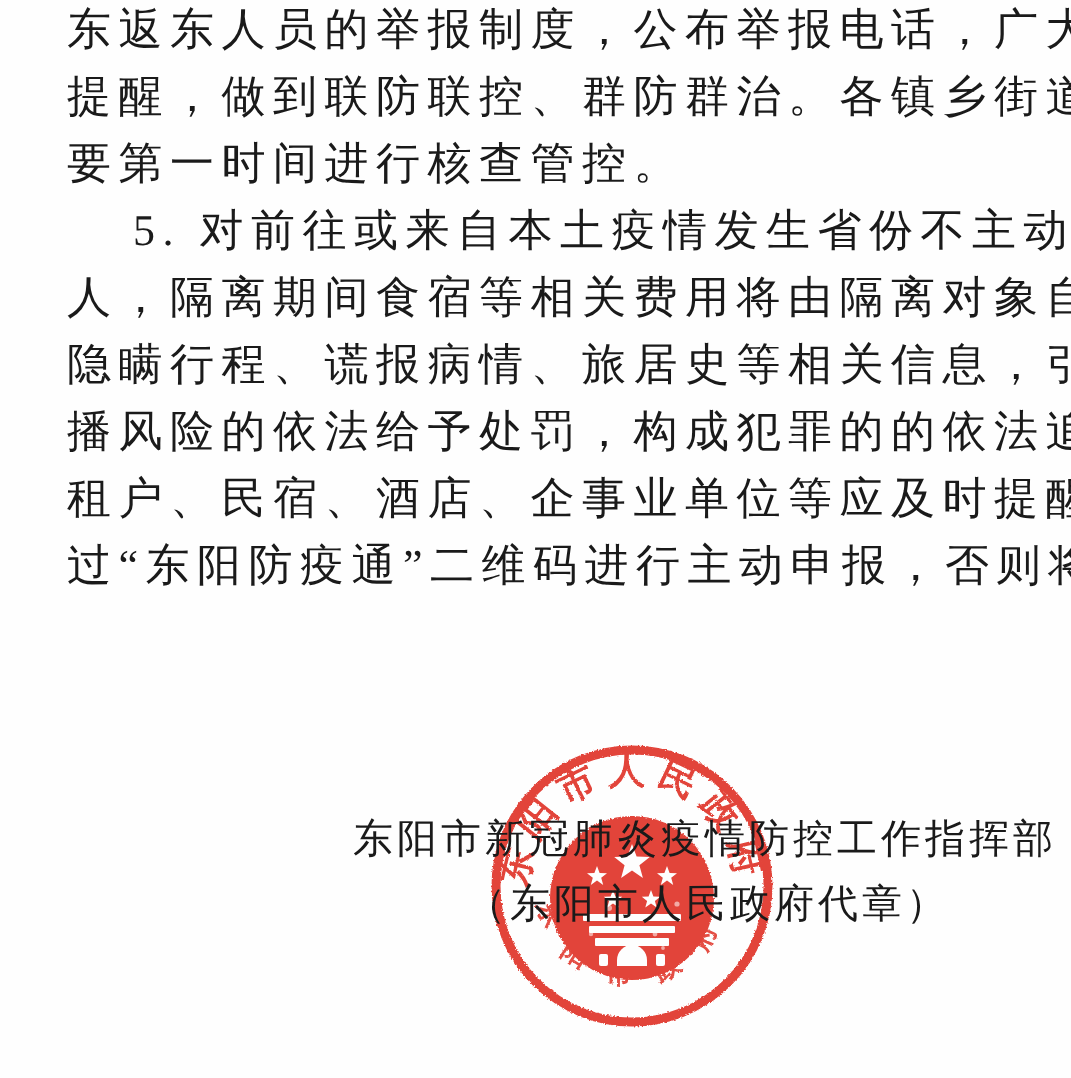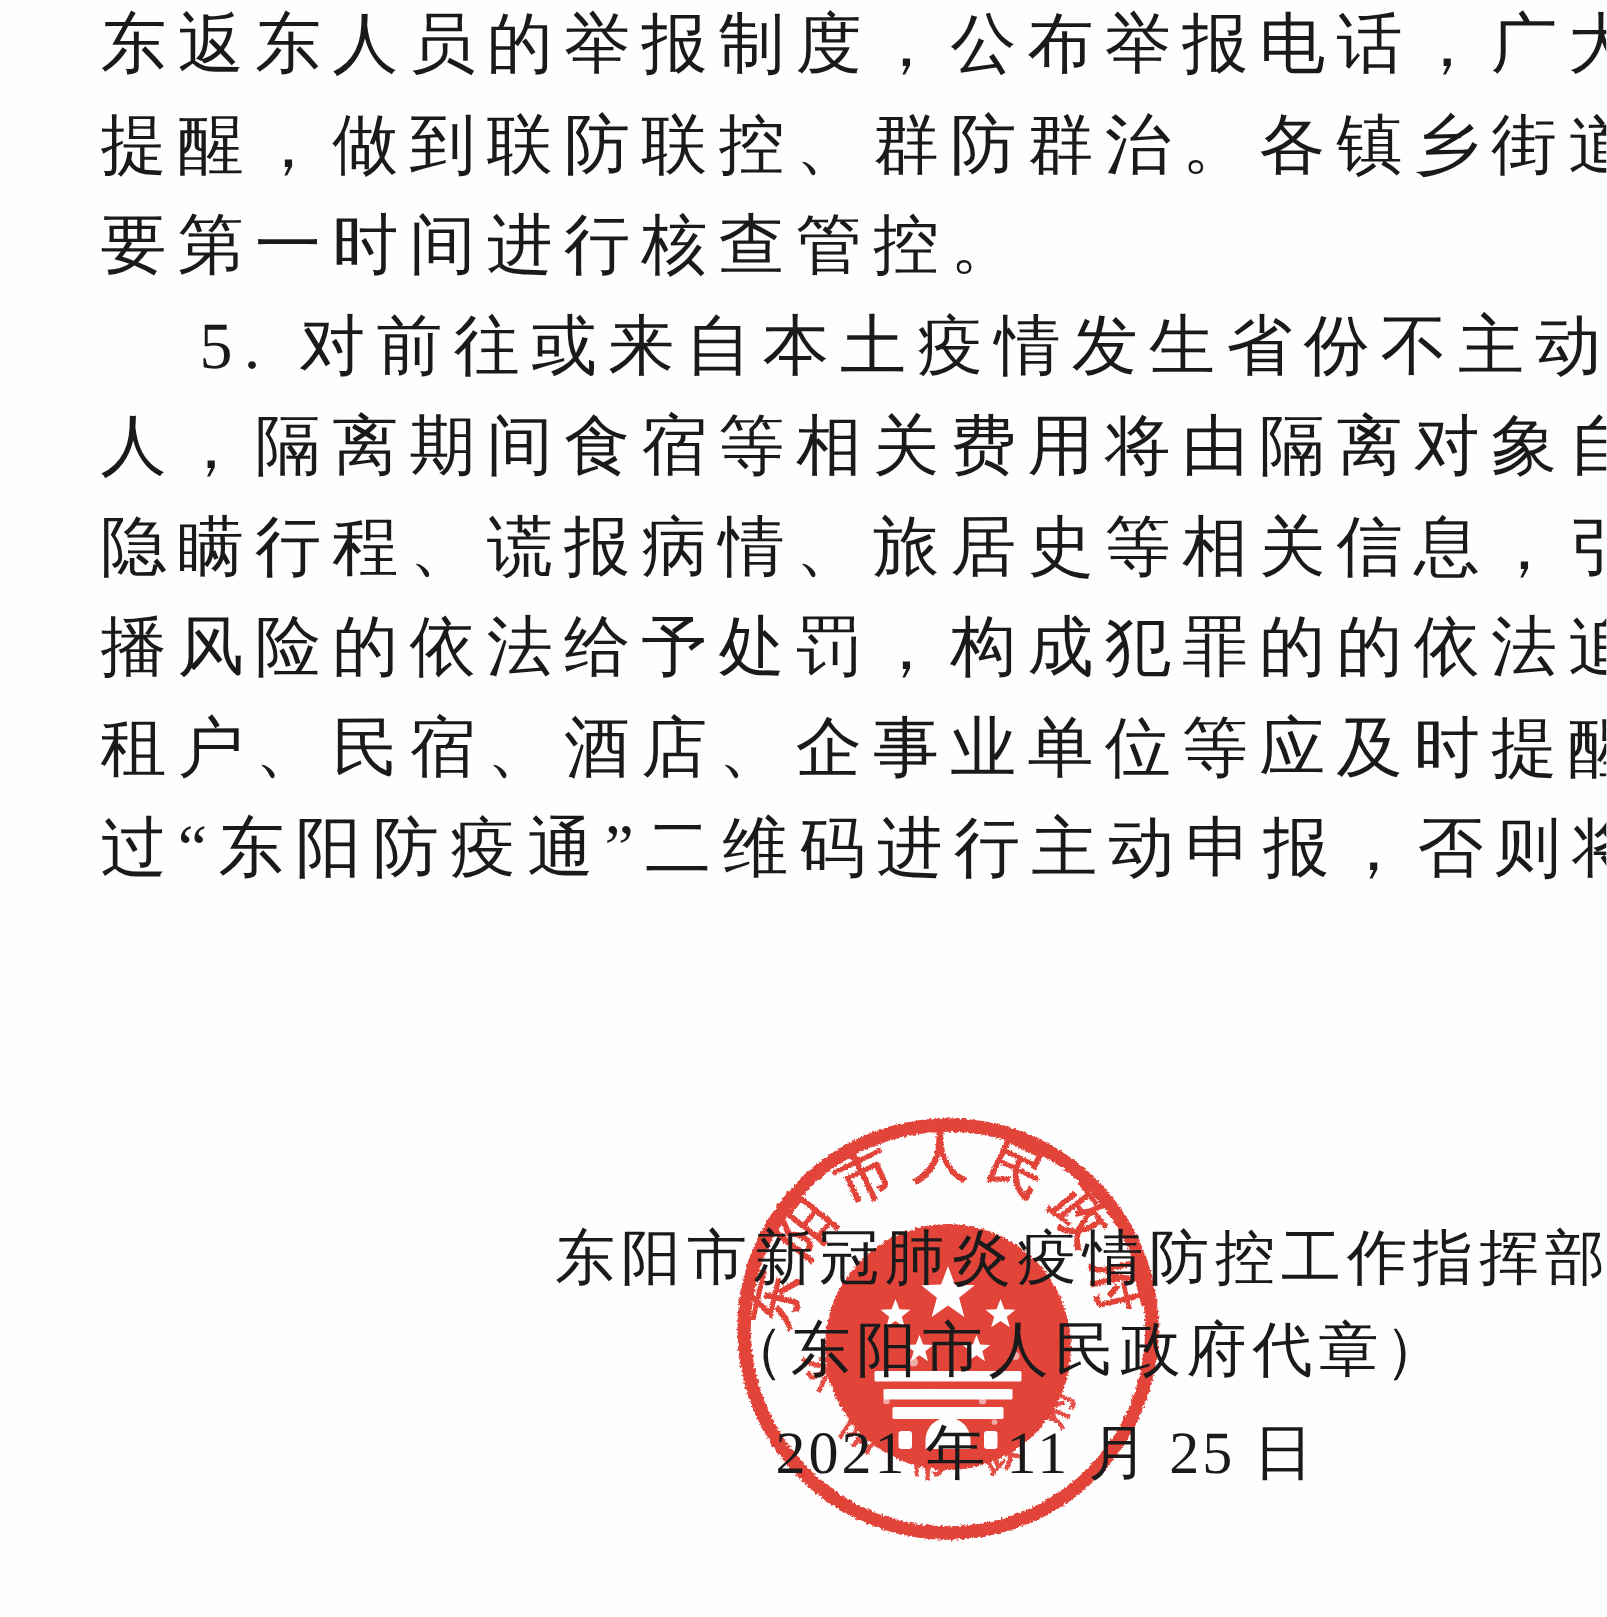--- a/index.html
+++ b/index.html
@@ -44,37 +44,38 @@
     text-rendering: geometricPrecision;
   }
 
   .para-line.indent {
     padding-left: 66px;
   }
 
   
   .sign-block {
     position: absolute;
-    left: 17px;
+    left: 0;
     top: 806px;
     width: 916px;
+    text-align: right;
   }
 
   .sign-line {
     font-size: 40px;
     line-height: 65px;
     color: #1a1a1a;
     letter-spacing: 4px;
     white-space: pre;
     position: relative;
     z-index: 5;
   }
 
   .sign-org   { padding-left: 353px; }
-  .sign-paren { padding-left: 466px; font-family: Liberation Mono, monospace; }
+  .sign-paren { padding-left: 466px; }
   .sign-date  { padding-left: 500px; letter-spacing: 2px; }
 
   
   .seal {
     position: absolute;
     left: 487px;
     top: 738px;
     width: 290px;
     height: 292px;
     z-index: 2;
@@ -167,16 +168,15 @@
         <circle cx="158" cy="178" r="1.8"></circle>
         <circle cx="132" cy="190" r="2.1"></circle>
         <circle cx="176" cy="210" r="1.9"></circle>
       </g>
     </svg>
   </div>
 
   <div class="sign-block">
     <div class="sign-line sign-org">东阳市新冠肺炎疫情防控工作指挥部</div>
     <div class="sign-line sign-paren">（东阳市人民政府代章）</div>
-    <div class="sign-line sign-date">2021 年 11 月 25 日</div>
   </div>
 
 </div>
 
 </body></html>

